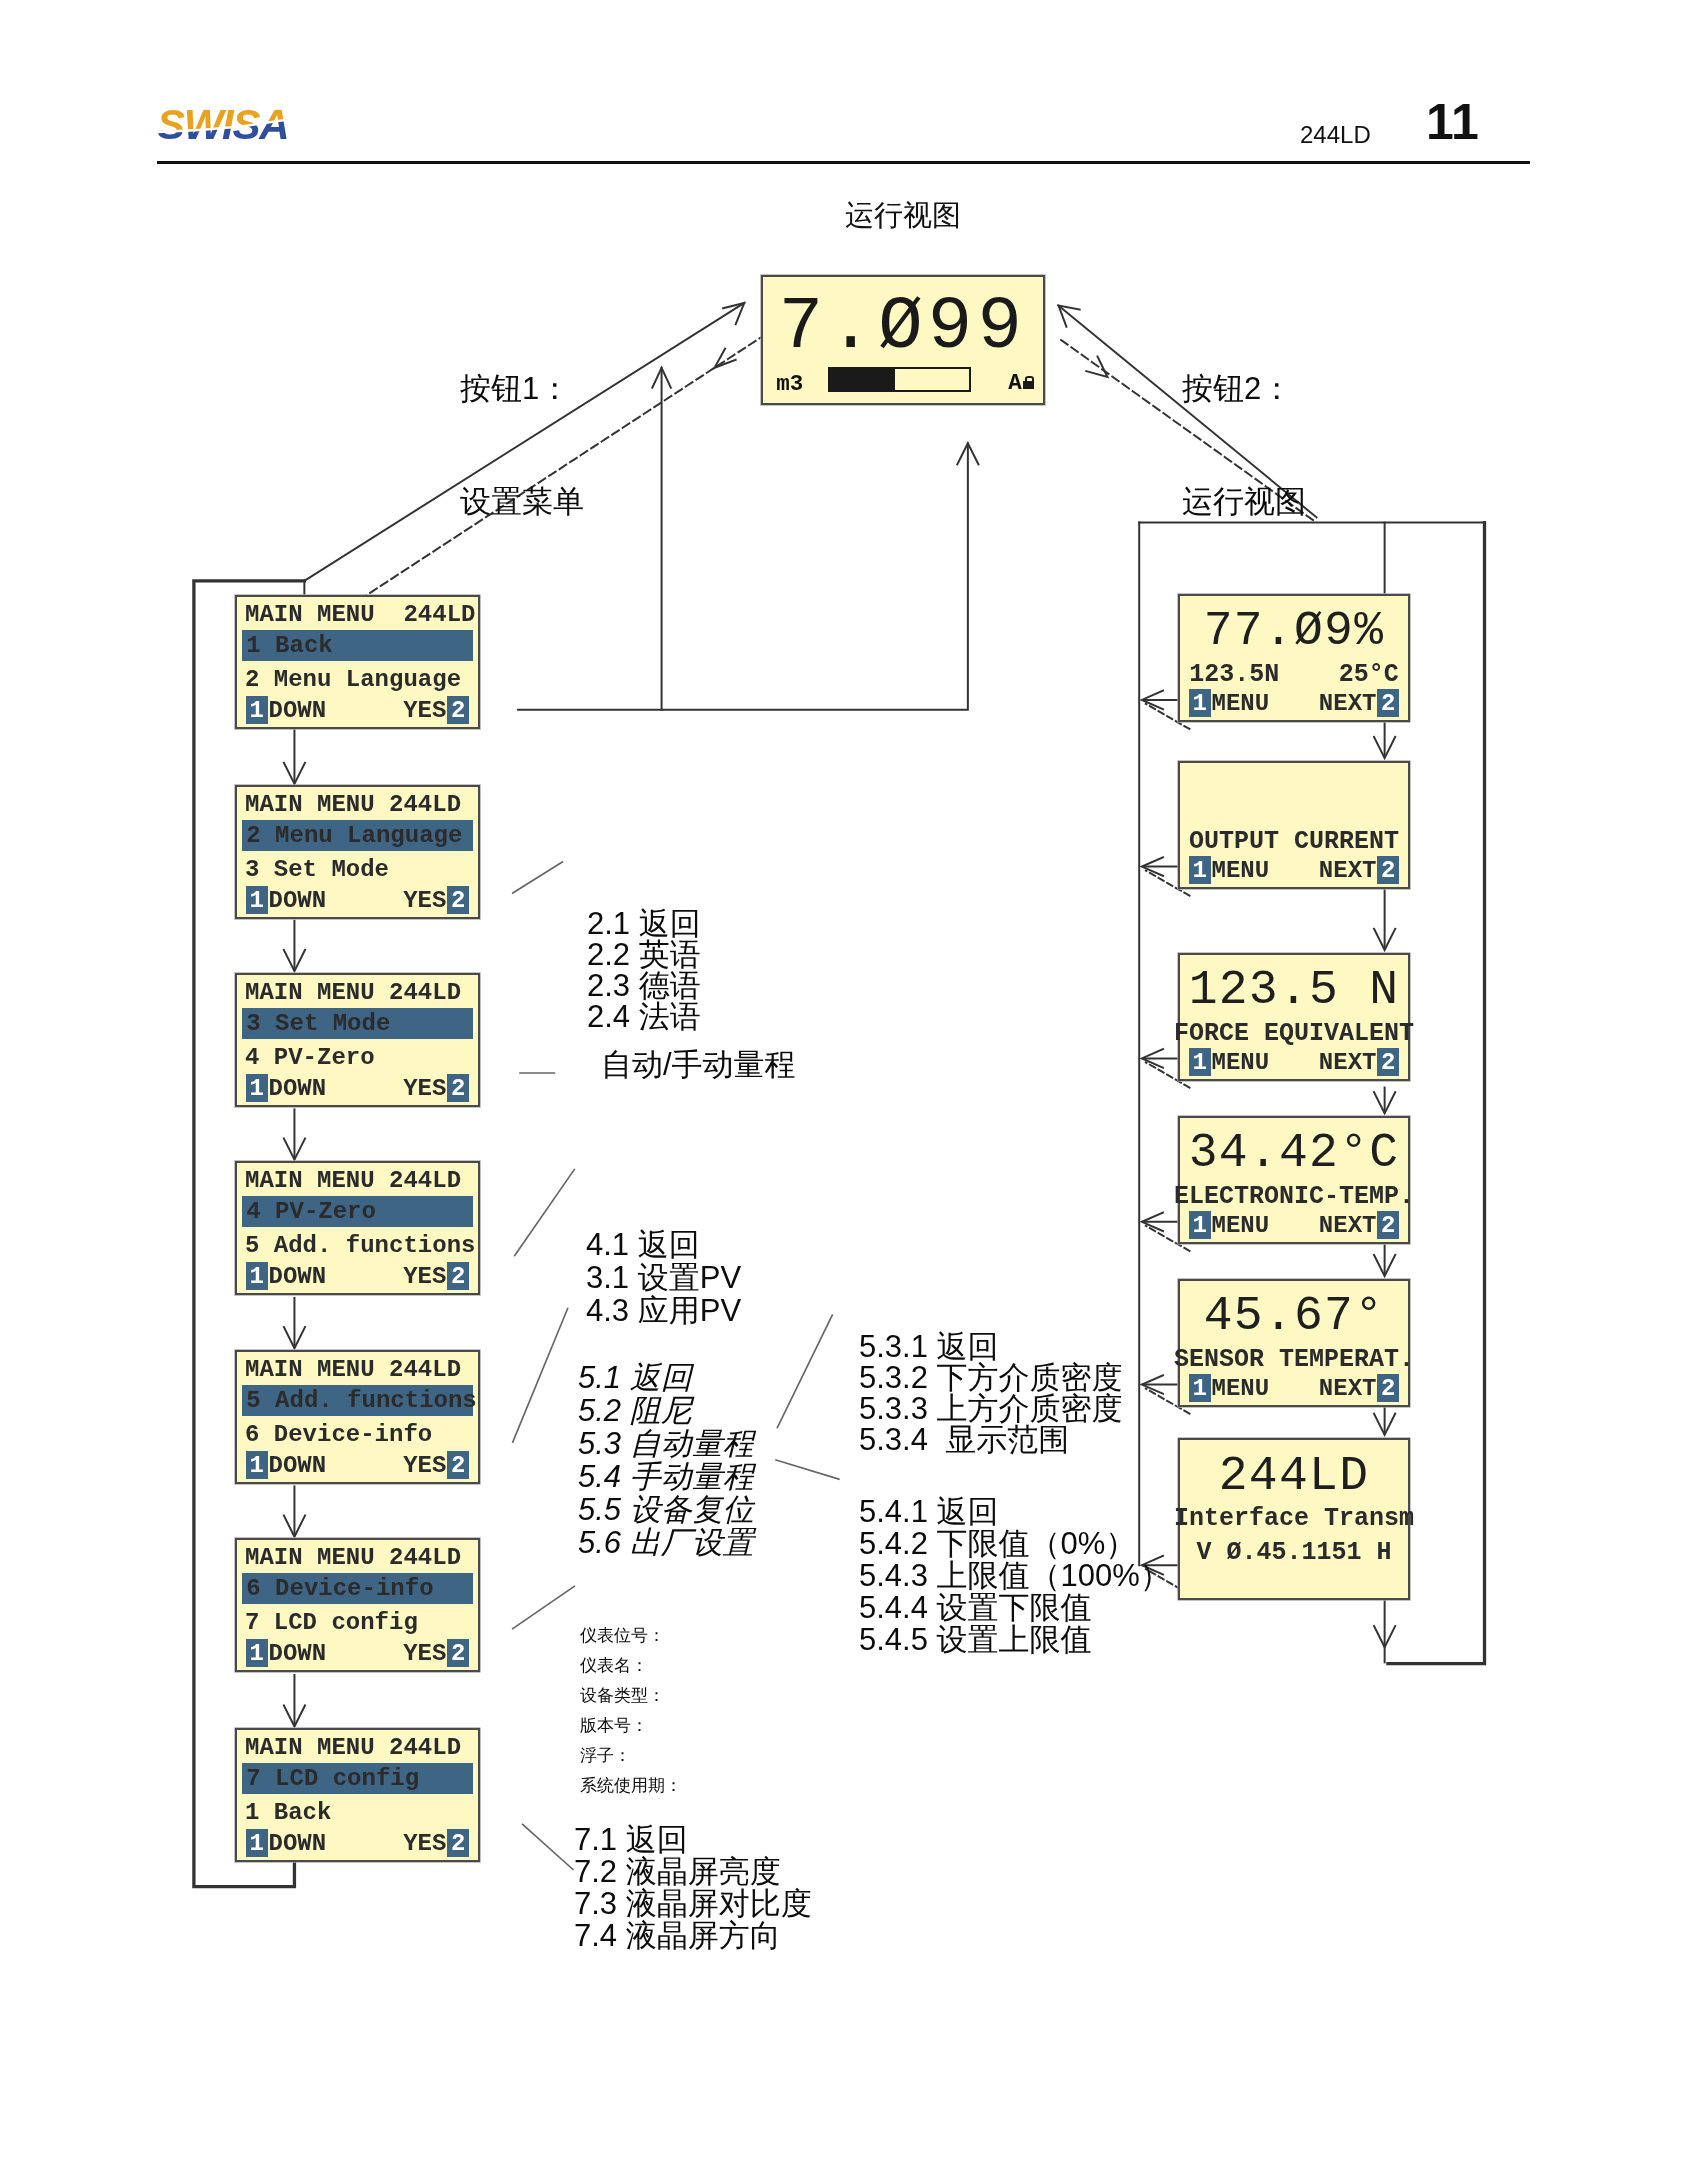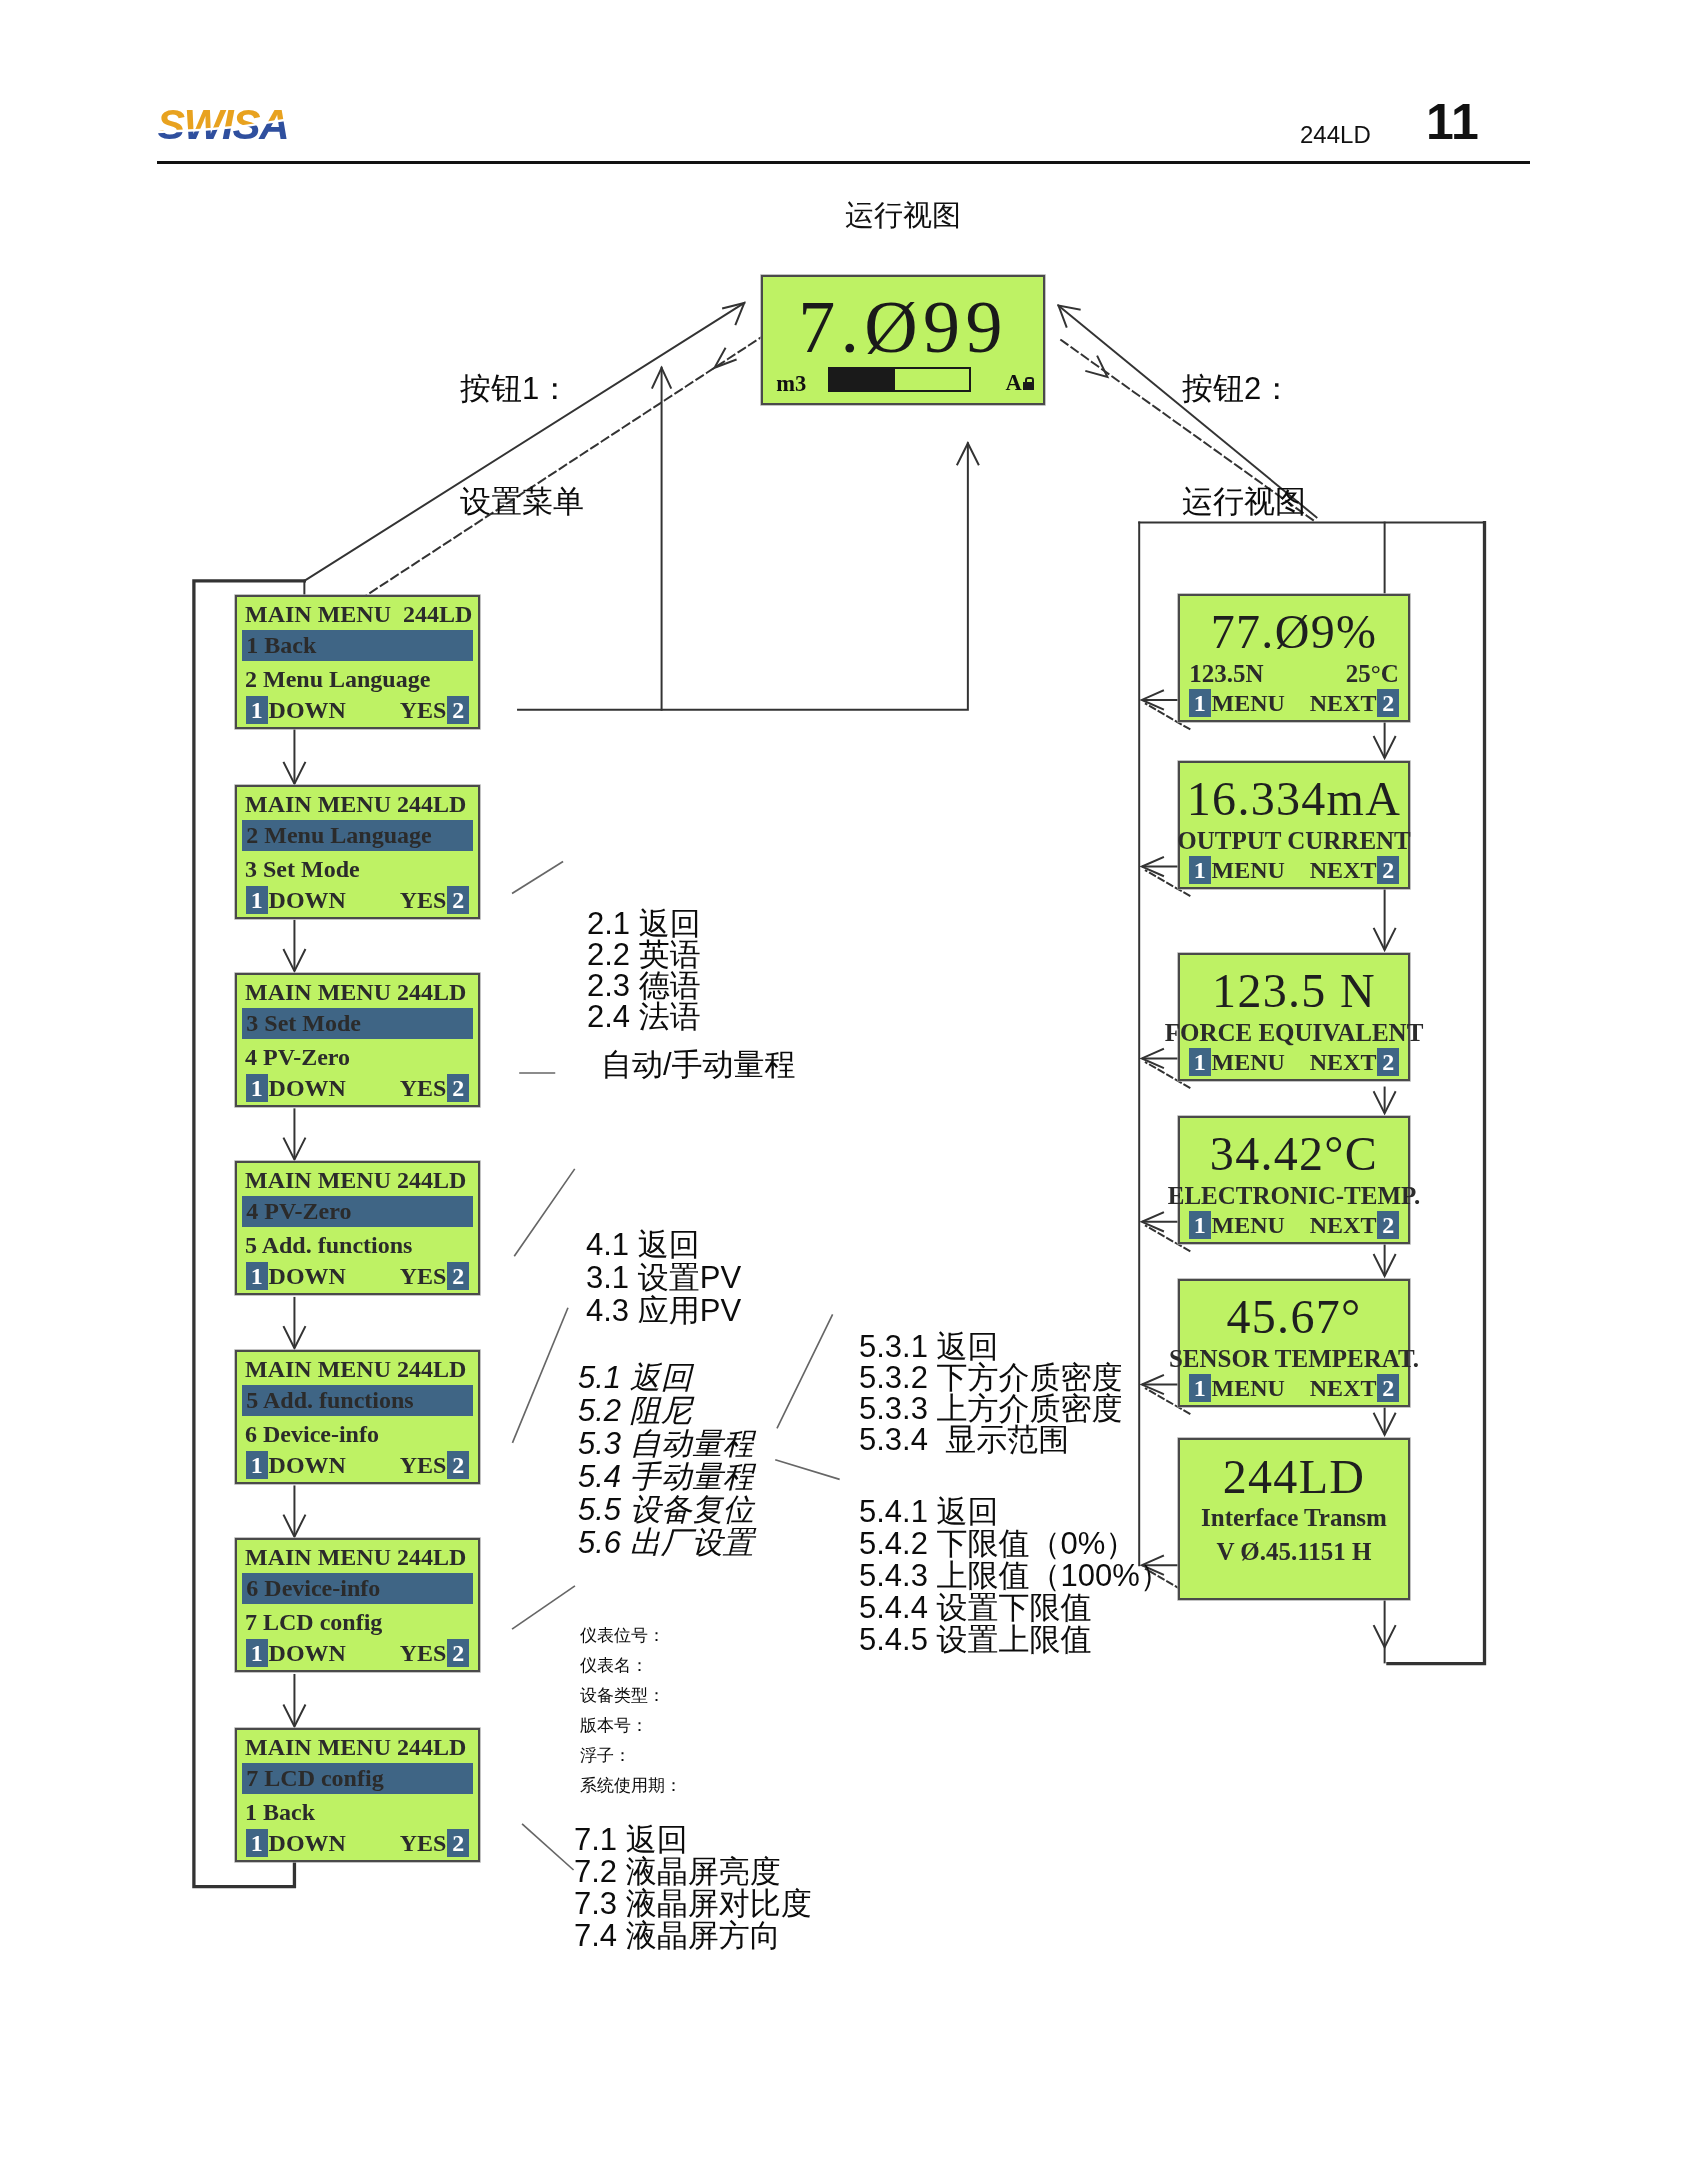--- a/index.html
+++ b/index.html
@@ -10,23 +10,23 @@
   .logo{left:157px;top:101px;width:159px;height:53px;font-weight:bold;
         font-size:42px;letter-spacing:-1.3px;font-family:"Liberation Sans",sans-serif;}
   .logo .layer{position:absolute;left:0;top:0;white-space:nowrap;font-style:italic;}
   .logo .orange{color:#E8A21F;clip-path:polygon(0 0,100% 0,100% 36%,66% 50%,33% 58%,0 62%);}
   .logo .blue{color:#2F4F9E;clip-path:polygon(0 67%,33% 63%,66% 55%,100% 41%,100% 100%,0 100%);}
   .hdr-model{left:1300px;top:121px;font-size:24px;}
   .hdr-page{left:1426px;top:93px;font-size:50px;font-weight:bold;}
   .hdr-rule{left:157px;top:161px;width:1373px;height:2.6px;background:#111;}
   .page-title{left:761px;top:196px;width:284px;text-align:center;font-size:29px;}
   
-  .lcd{position:absolute;background:#bef264;border:2.6px solid #4a4a4a;
+  .lcd{position:absolute;background:#fef9c3;border:2.6px solid #4a4a4a;
        box-shadow:0 0 0 0.7px #aaa;box-sizing:border-box;
-       font-family:Liberation Serif, serif;}
+       font-family:Liberation Mono, monospace;}
   .accent{background:#3f6585;color:#fff;}
   
   .main-display{left:761px;top:275px;width:284px;height:130px;}
   .md-value{position:absolute;left:0;top:8px;width:100%;text-align:center;
             font-size:74px;font-weight:400;letter-spacing:5.3px;color:#1a1a1a;}
   .md-unit{position:absolute;left:13.2px;top:94px;font-size:22.5px;font-weight:bold;}
   .md-bar{position:absolute;left:65px;top:90px;width:139px;height:21px;border:2.6px solid #1a1a1a;}
   .md-bar-fill{height:100%;background:#1a1a1a;}
   .md-status{position:absolute;right:9.3px;top:93px;font-size:22.5px;font-weight:bold;}
   .lock{display:inline-block;position:relative;width:10.6px;height:8px;background:#1a1a1a;margin-left:1.3px;}
@@ -232,21 +232,20 @@
   <div class="rs-sub"><span>123.5N</span><span>25°C</span></div>
   <div class="rs-footer">
       <span class="inv accent">1</span>
       <span>MENU</span>
       <span class="spacer"></span>
       <span>NEXT</span>
       <span class="inv accent">2</span>
     </div>
 </div>
 <div class="lcd run-screen" style="top:761px">
-  <div class="rs-big">16.334mA</div>
   <div class="rs-sub center"><span>OUTPUT CURRENT</span></div>
   <div class="rs-footer">
       <span class="inv accent">1</span>
       <span>MENU</span>
       <span class="spacer"></span>
       <span>NEXT</span>
       <span class="inv accent">2</span>
     </div>
 </div>
 <div class="lcd run-screen" style="top:953px">

